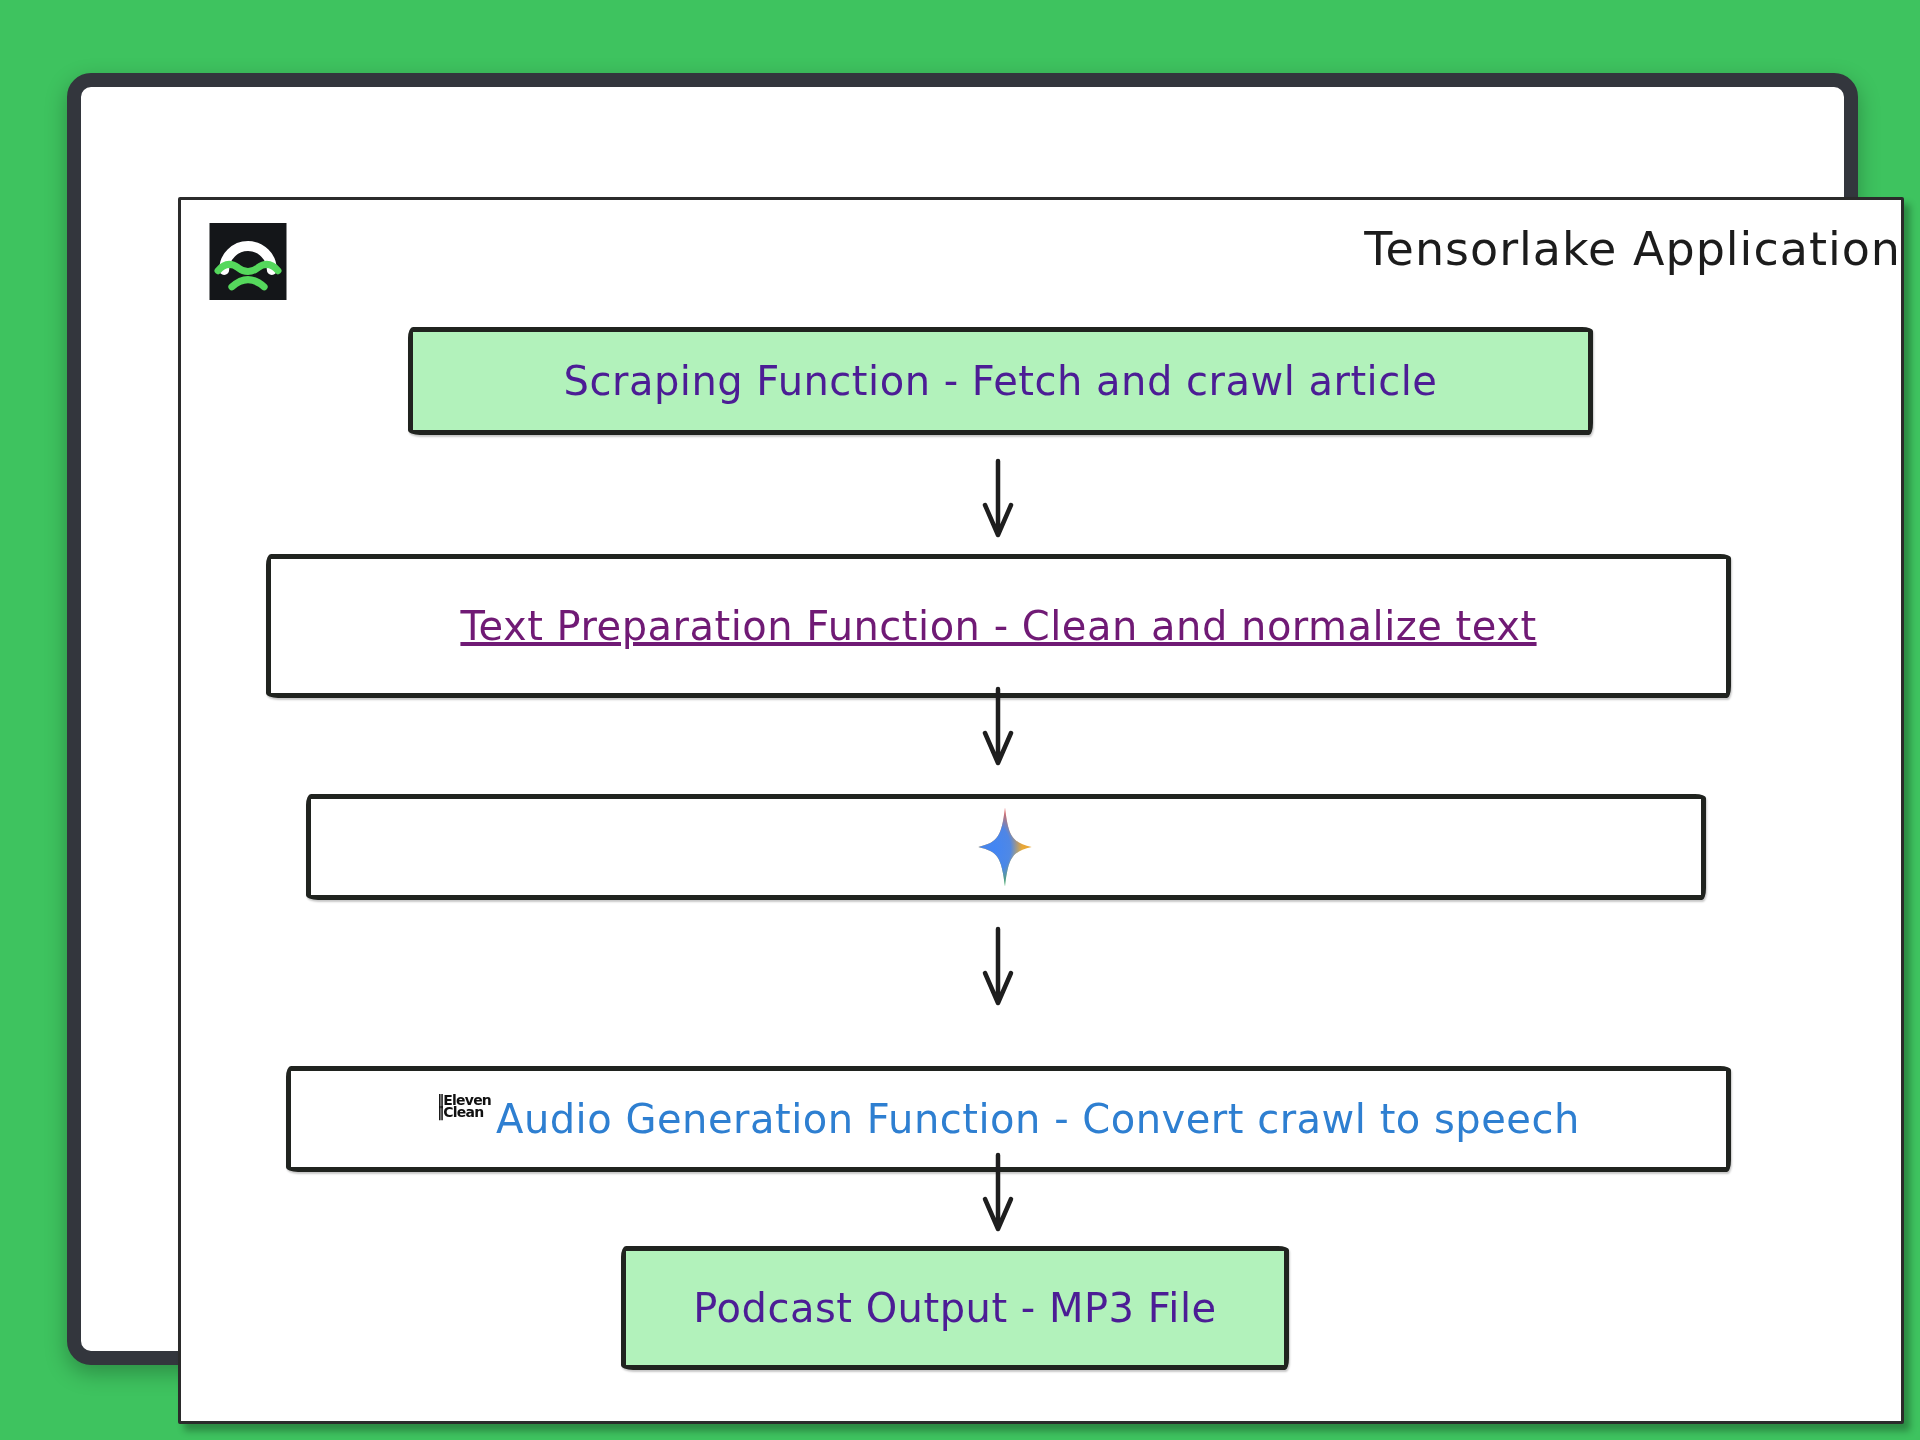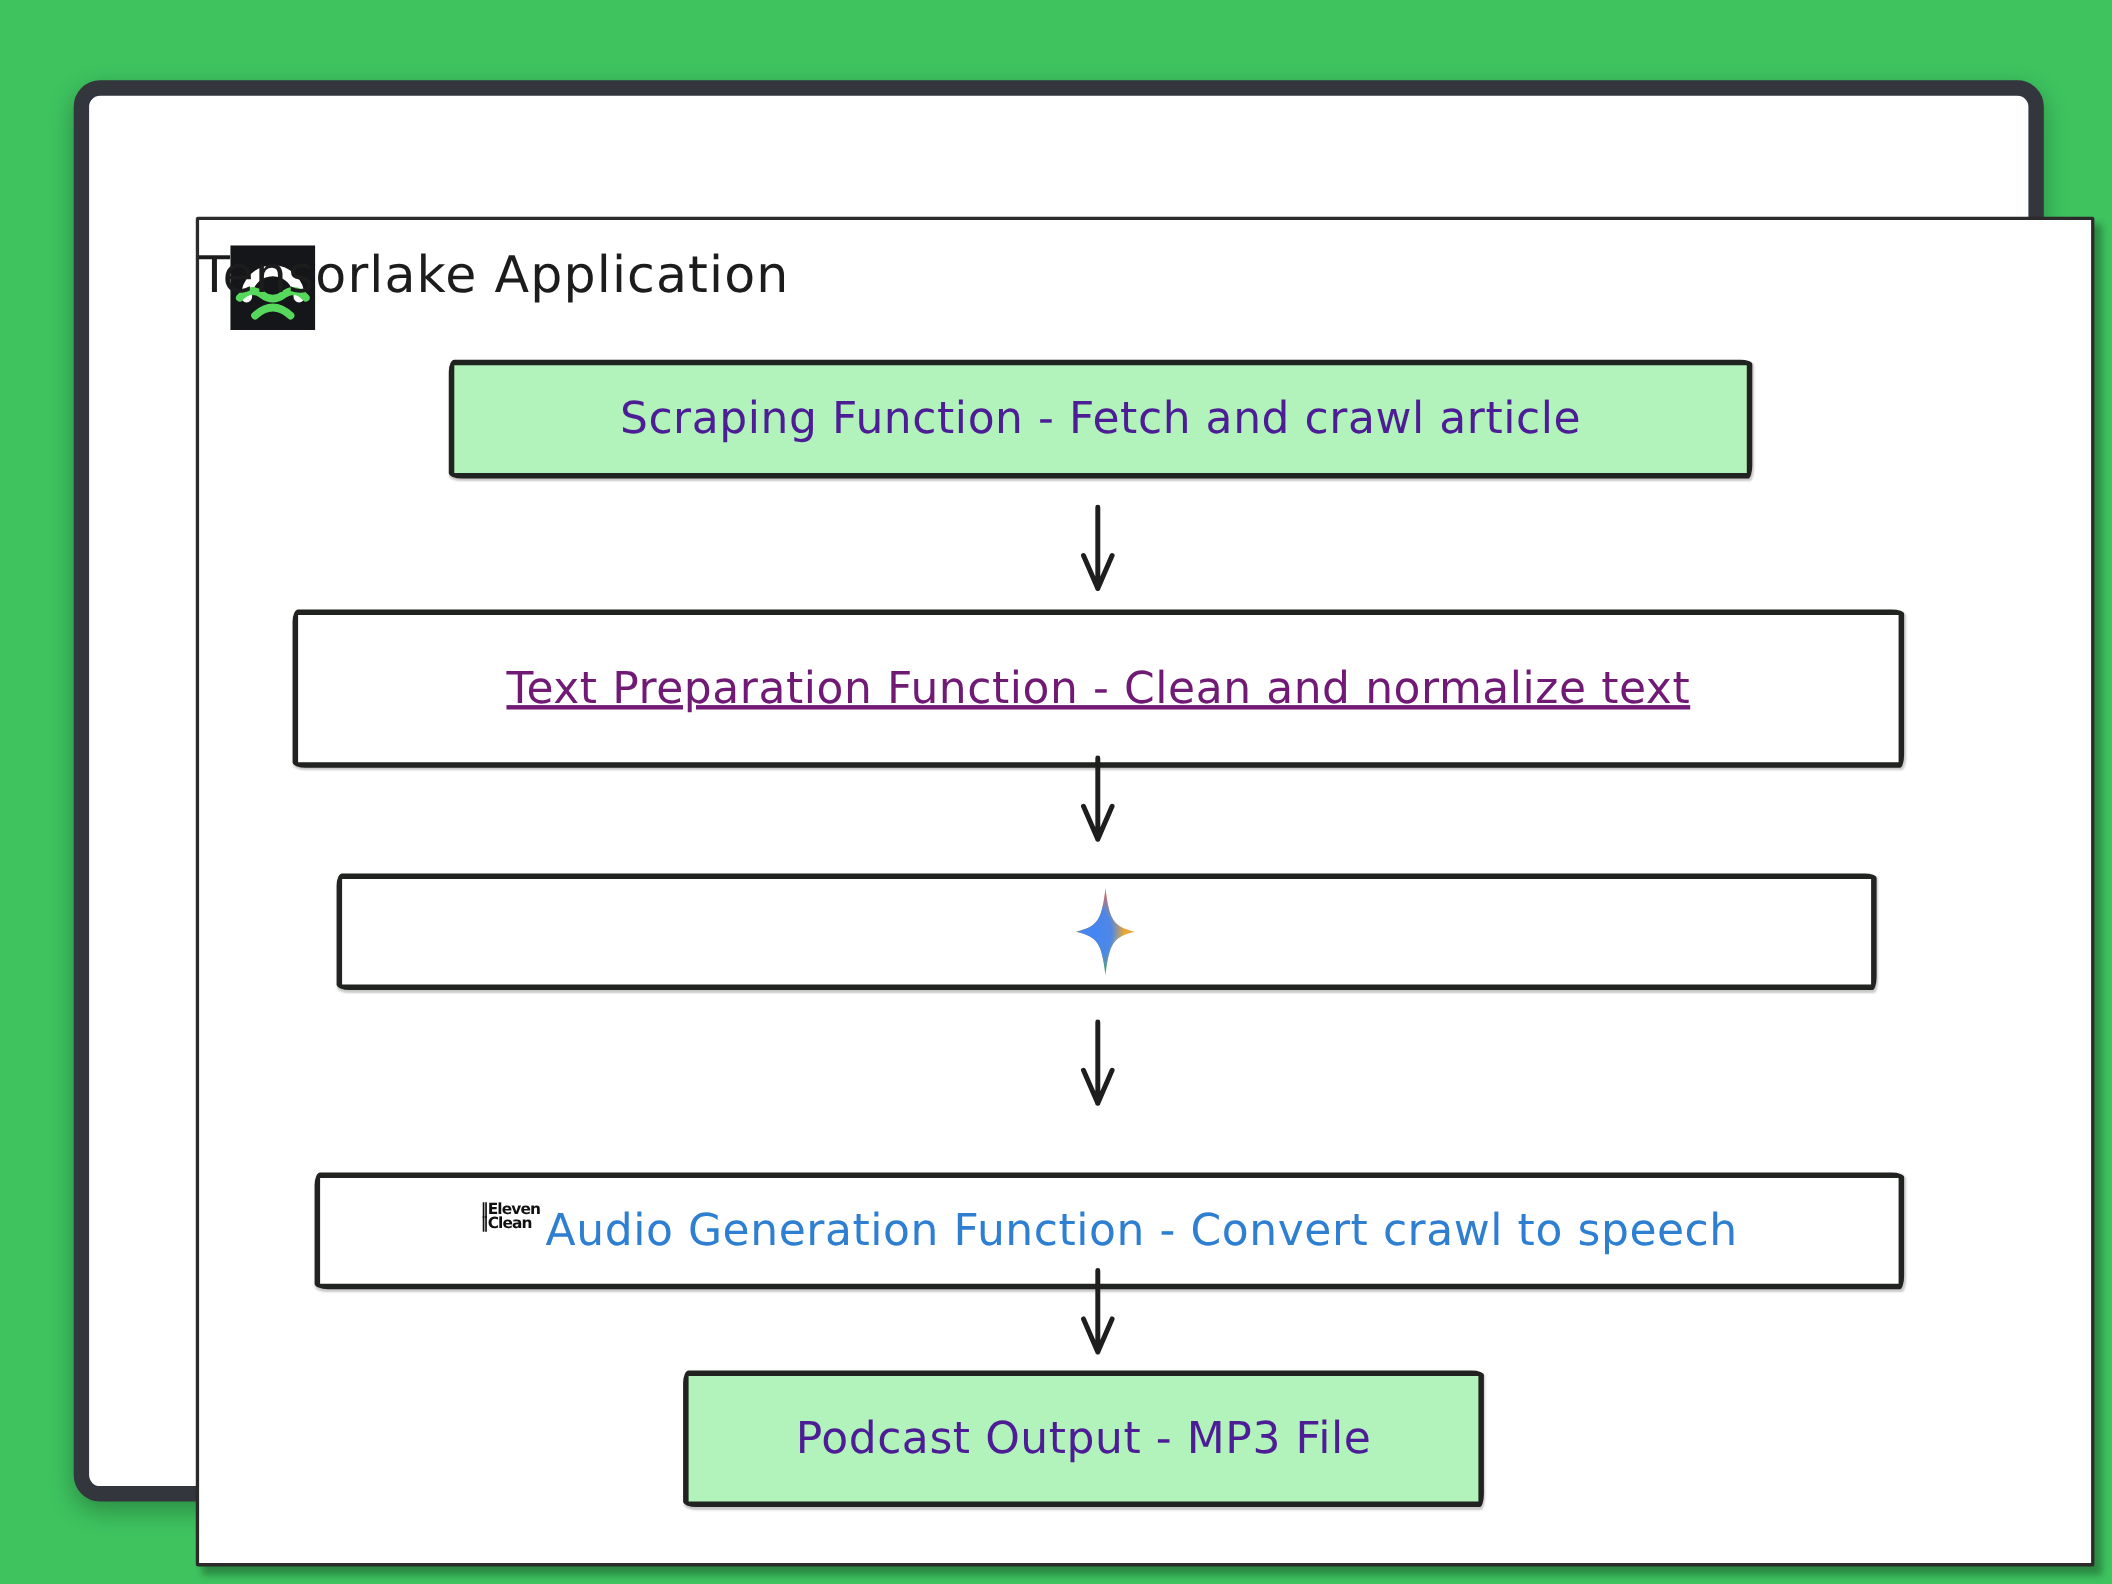--- a/index.html
+++ b/index.html
@@ -24,38 +24,38 @@
     box-shadow:6px 7px 7px rgba(0,0,0,0.30);
   }
 
   .logo {
     position:absolute; left:28px; top:23px; width:78px; height:77px;
   }
   .logo svg { display:block; width:100%; height:100%; }
 
   .title {
     position:absolute; left:0; top:22px; width:1720px;
-    text-align:left; font-size:46px; color:#1c1c1c; letter-spacing:1px;
+    text-align:right; font-size:46px; color:#1c1c1c; letter-spacing:1px;
   }
 
   .node {
     position:absolute; box-sizing:border-box;
     border:5px solid #20231f;
     border-radius:5px 11px 4px 12px / 11px 4px 12px 5px;
     display:flex; align-items:center; justify-content:center;
     background:#ffffff; font-size:40px; color:#4c1d95;
     letter-spacing:0.5px; white-space:nowrap;
     box-shadow:1px 2px 2px rgba(0,0,0,0.22);
   }
   .node-fill-green { background:#b2f2bb; }
   .node-1 { left:227px; top:127px;  width:1185px; height:108px; }
   .node-2 { left:85px;  top:354px;  width:1465px; height:144px; color:#701a75;text-decoration:underline; }
   .node-3 { left:125px; top:594px;  width:1400px; height:106px; color:#2f9e44; }
   .node-4 { left:105px; top:836px;  width:1445px; height:106px; color:#2e7fd1;margin-top:30px; }
-  .node-5 { left:440px; top:1046px; width:728px;  height:124px; }
+  .node-5 { left:440px; top:1046px; width:668px;  height:124px; }
 
   .arrow { position:absolute; width:44px; height:84px; }
   .arrow-1 { left:795px; top:257px; }
   .arrow-2 { left:795px; top:485px; }
   .arrow-3 { left:795px; top:725px; }
   .arrow-4 { left:795px; top:951px; }
 
   .gemini { display:inline-block; width:58px; height:88px; margin-right:2px; flex:0 0 auto; }
   .gemini svg { display:block; width:100%; height:100%; }
 

